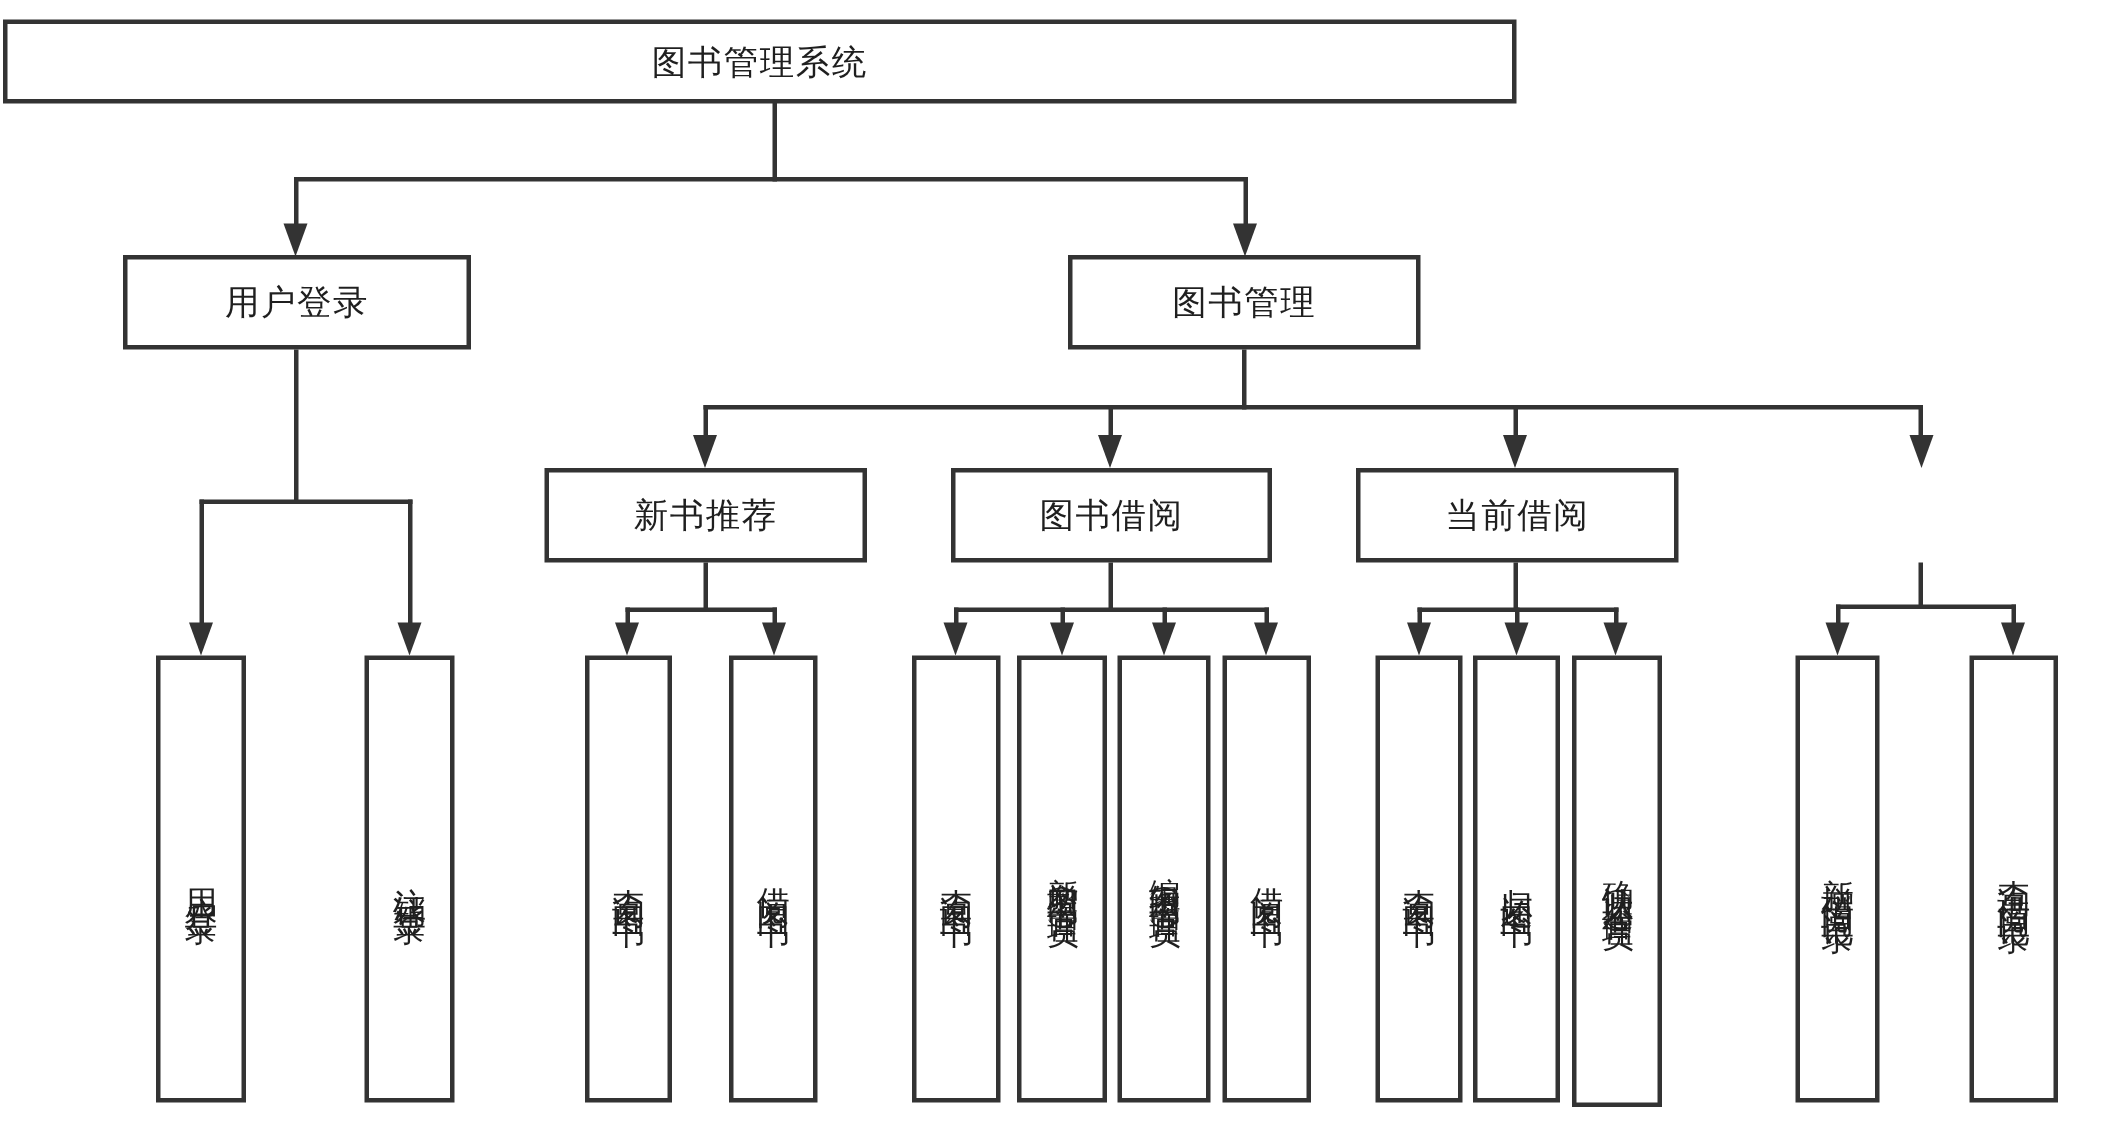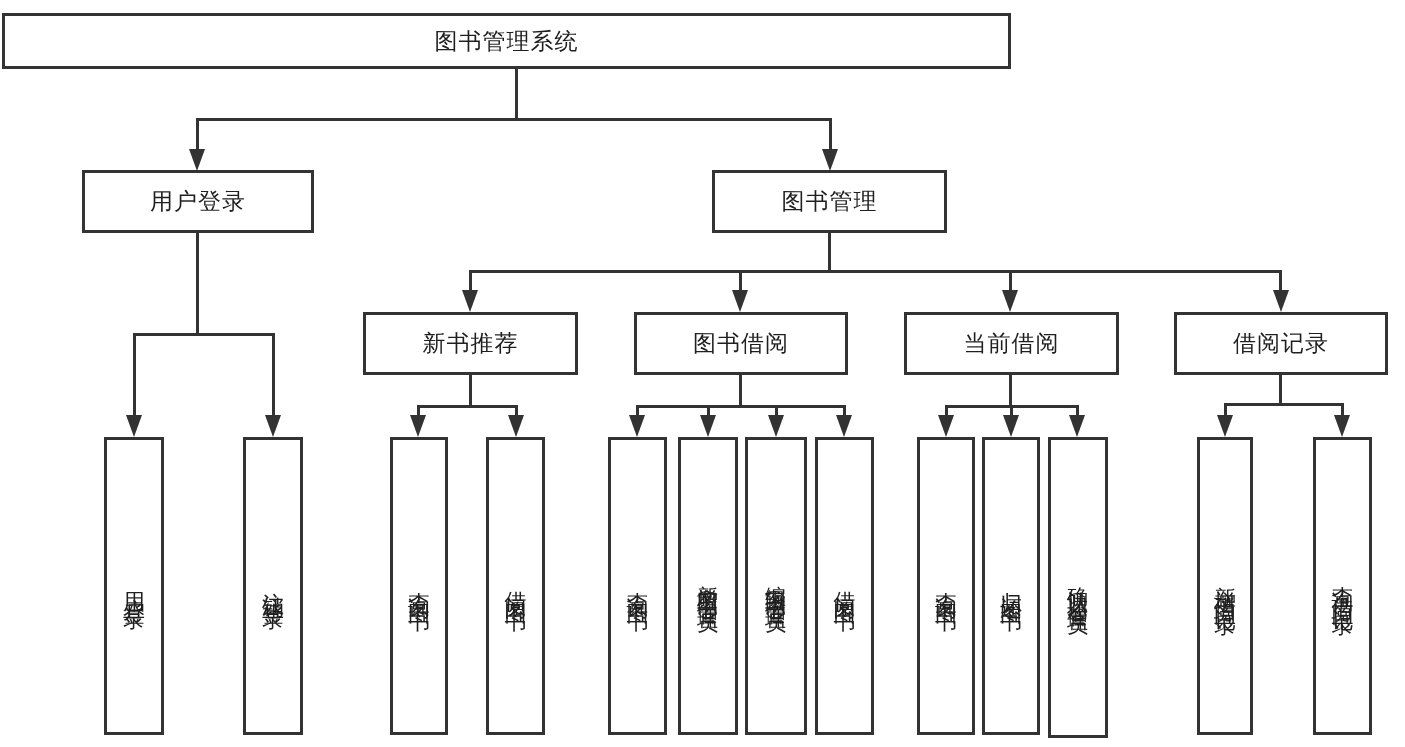--- a/index.html
+++ b/index.html
@@ -52,23 +52,20 @@
   </div>
 
   <div class="box" style="left:634px;top:312px;width:214px;height:63px;">
     <span class="h-label">图书借阅</span>
   </div>
   <div class="box" style="left:363px;top:312px;width:215px;height:63px;">
     <span class="h-label">新书推荐</span>
   </div>
   <div class="box" style="left:904px;top:312px;width:215px;height:63px;">
     <span class="h-label">当前借阅</span>
-  </div>
-  <div class="box" style="left:1174px;top:312px;width:214px;height:63px;">
-    <span class="h-label">借阅记录</span>
   </div>
 
   <div class="box" style="left:104px;top:437px;width:60px;height:298px;">
     <span class="v-label">用户登录</span>
   </div>
   <div class="box" style="left:243px;top:437px;width:60px;height:298px;">
     <span class="v-label">注销登录</span>
   </div>
 
   <div class="box" style="left:390px;top:437px;width:58px;height:298px;">

